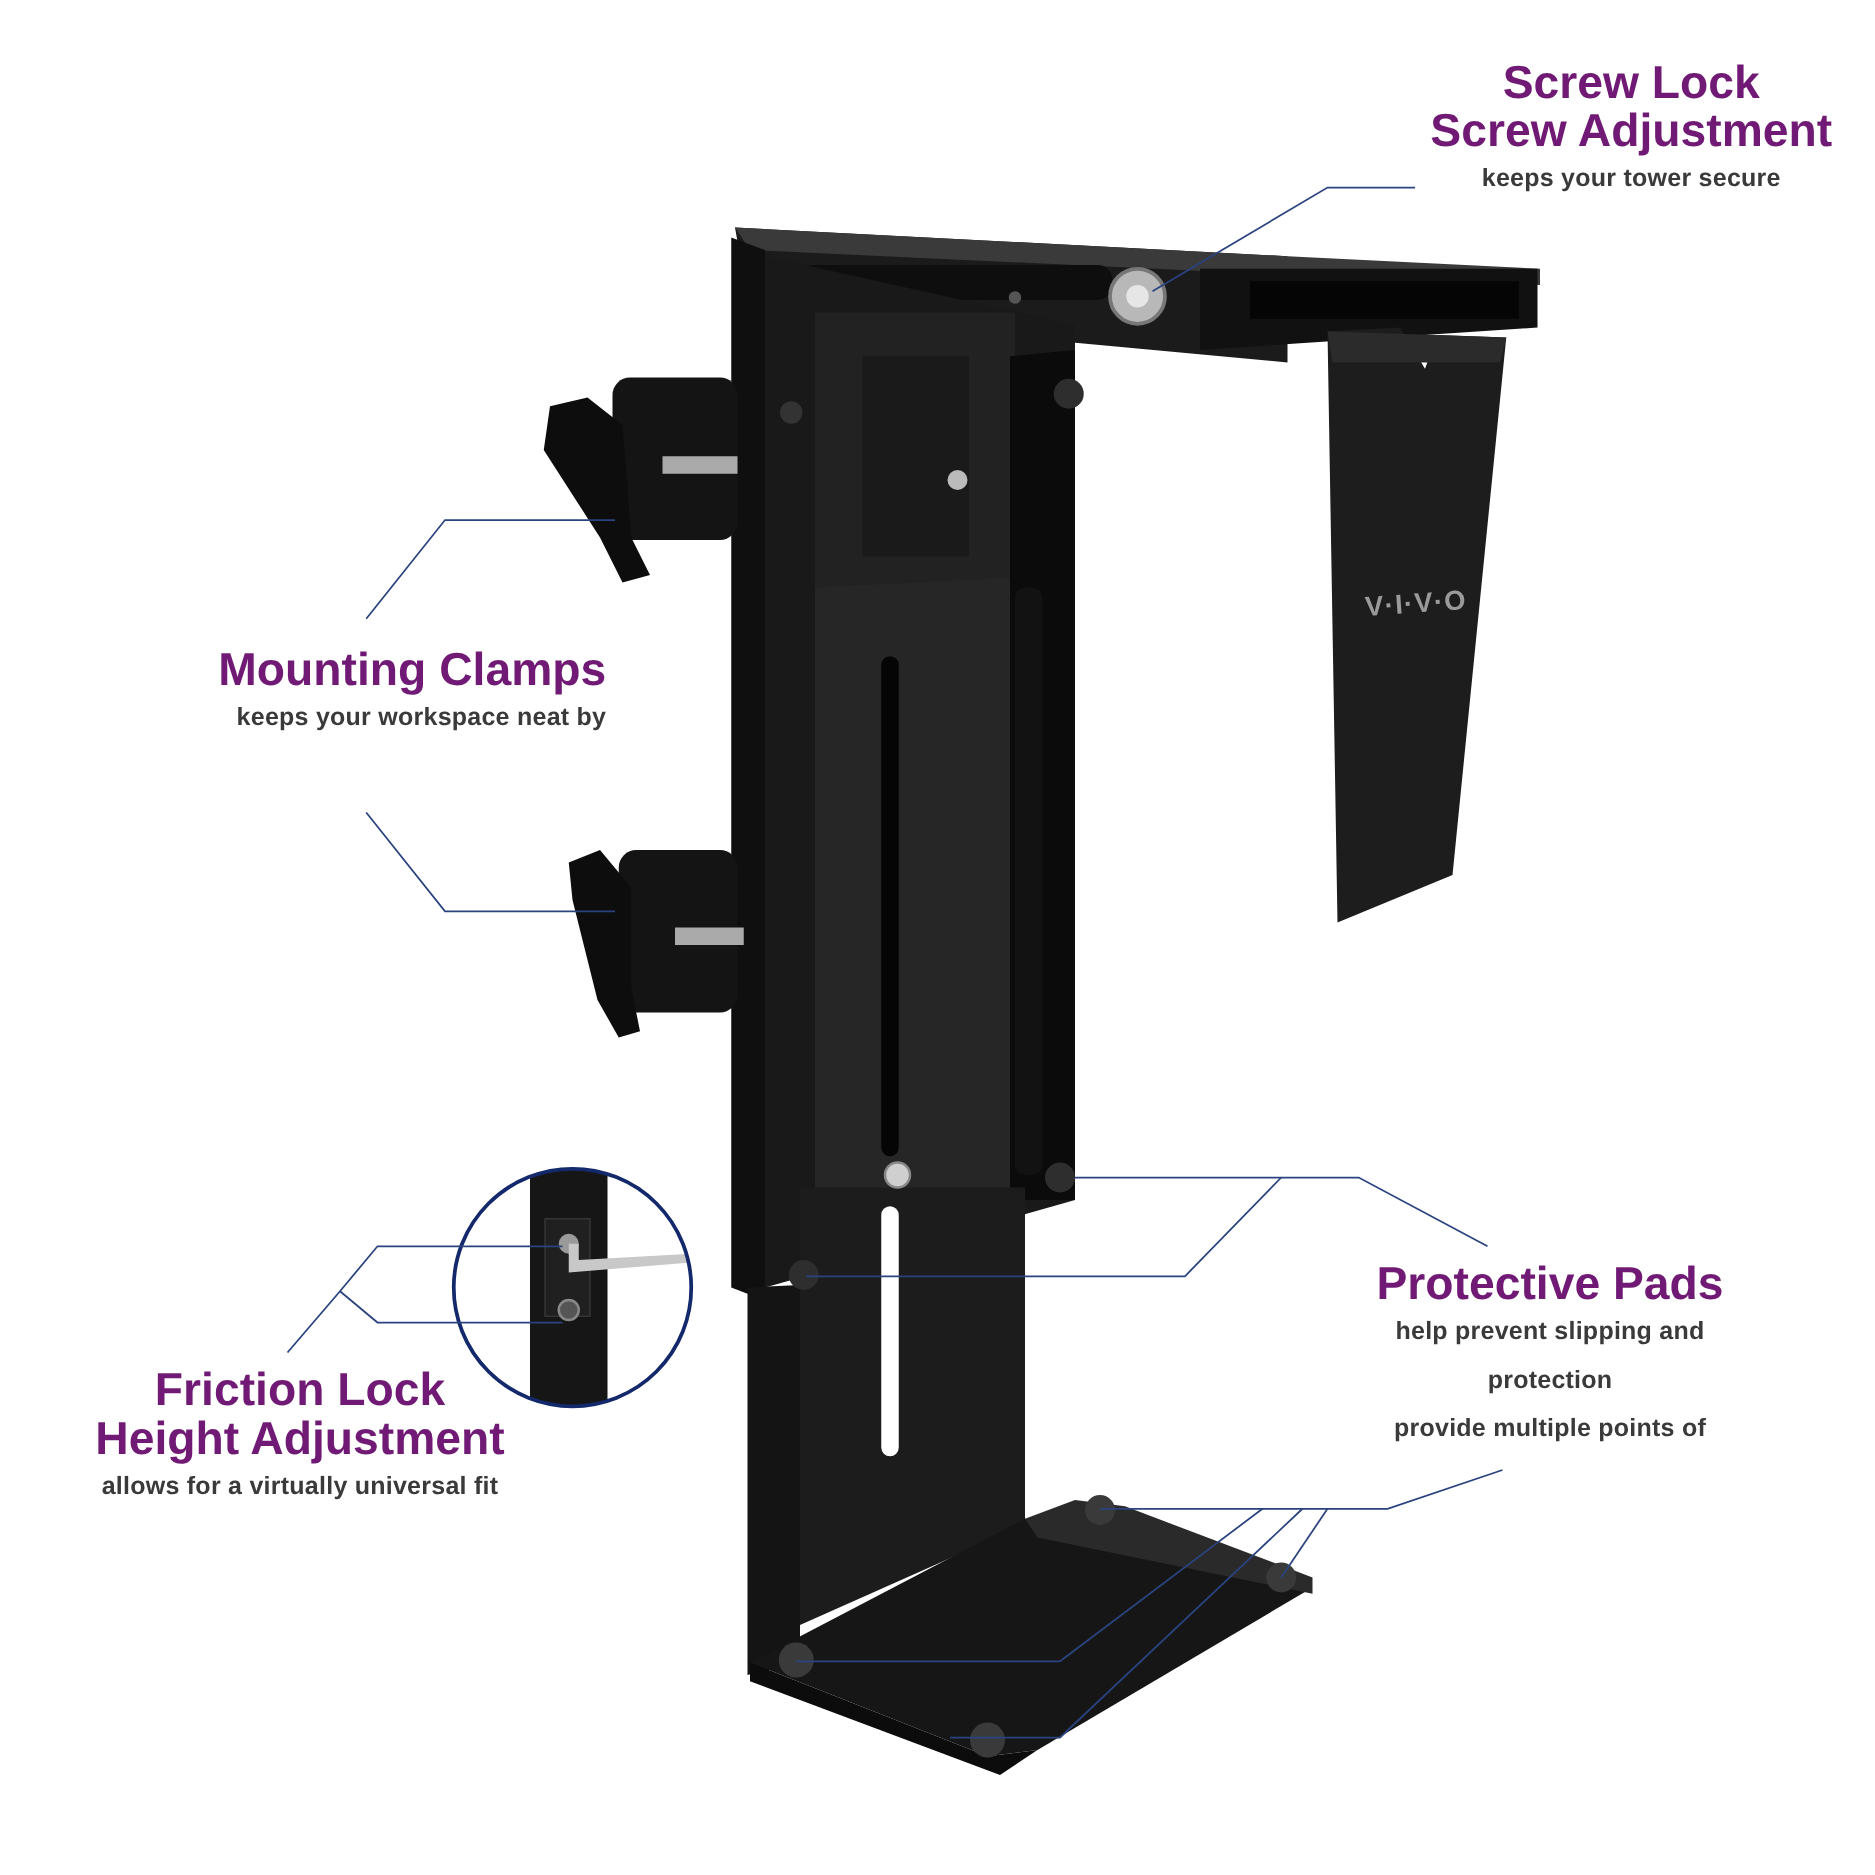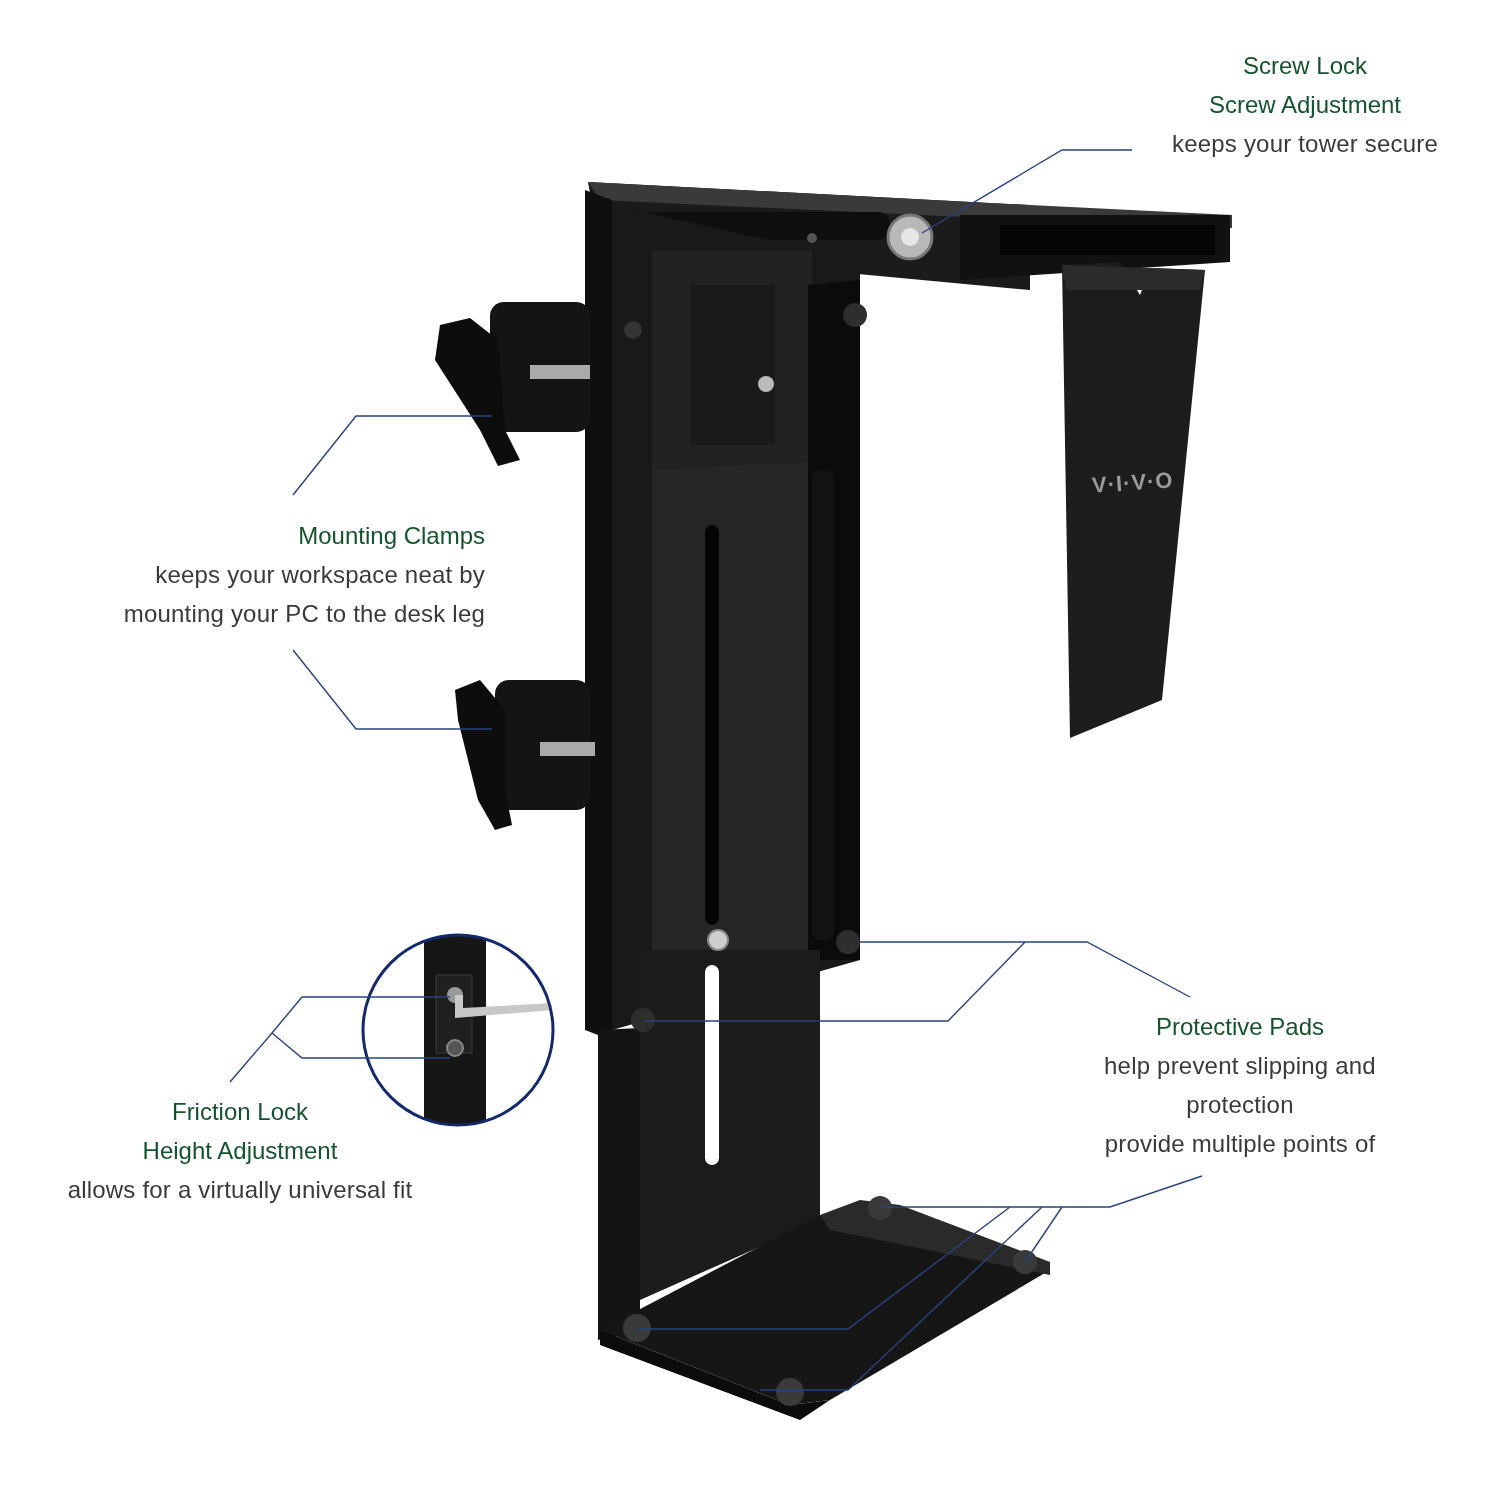--- a/index.html
+++ b/index.html
@@ -1,22 +1,22 @@
 <!DOCTYPE html>
 <html><head>
   <meta charset="utf-8">
   <style>
     html, body { margin: 0; padding: 0; background: #ffffff; }
     body { width: 1500px; height: 1500px; position: relative; overflow: hidden;
            font-family: "Liberation Sans", "DejaVu Sans", sans-serif; color: #1a1a1a; }
     .stage { position: absolute; left: 0; top: 0; width: 1500px; height: 1500px; }
     svg.art { position: absolute; left: 0; top: 0; width: 1500px; height: 1500px; }
     .callout { position: absolute; text-align: center; }
-    .callout .title { font-weight: normal; font-size: 24px; line-height: 39px; color: #14532d; }
-    .callout .desc { font-size: 24px; line-height: 39px; color: #3a3a3a; font-weight: normal; letter-spacing: 0.2px; }
+    .callout .title { font-weight: bold; font-size: 37px; line-height: 39px; color: #701a75; }
+    .callout .desc { font-size: 20px; line-height: 39px; color: #3a3a3a; font-weight: bold; letter-spacing: 0.2px; }
     #c-screw { left: 1140px; top: 46px; width: 330px; }
     #c-clamps { left: 25px; top: 516px; width: 460px; text-align: right; }
     #c-friction { left: 15px; top: 1092px; width: 450px; }
     #c-pads { left: 1050px; top: 1007px; width: 380px; }
     .logo-text { position: absolute; left: 1092px; top: 470px; font-size: 22px; font-weight: bold;
                  color: #9a9a9a; transform: rotate(-4deg); letter-spacing: 1px; }
   </style>
 </head>
 <body>
 
@@ -117,21 +117,20 @@
 
   <div class="callout" id="c-screw">
     <div class="title">Screw Lock</div>
     <div class="title">Screw Adjustment</div>
     <div class="desc">keeps your tower secure</div>
   </div>
 
   <div class="callout" id="c-clamps">
     <div class="title">Mounting Clamps</div>
     <div class="desc">keeps your workspace neat by</div>
-    <div class="desc">mounting your PC to the desk leg</div>
   </div>
 
   <div class="callout" id="c-friction">
     <div class="title">Friction Lock</div>
     <div class="title">Height Adjustment</div>
     <div class="desc">allows for a virtually universal fit</div>
   </div>
 
   <div class="callout" id="c-pads">
     <div class="title">Protective Pads</div>

